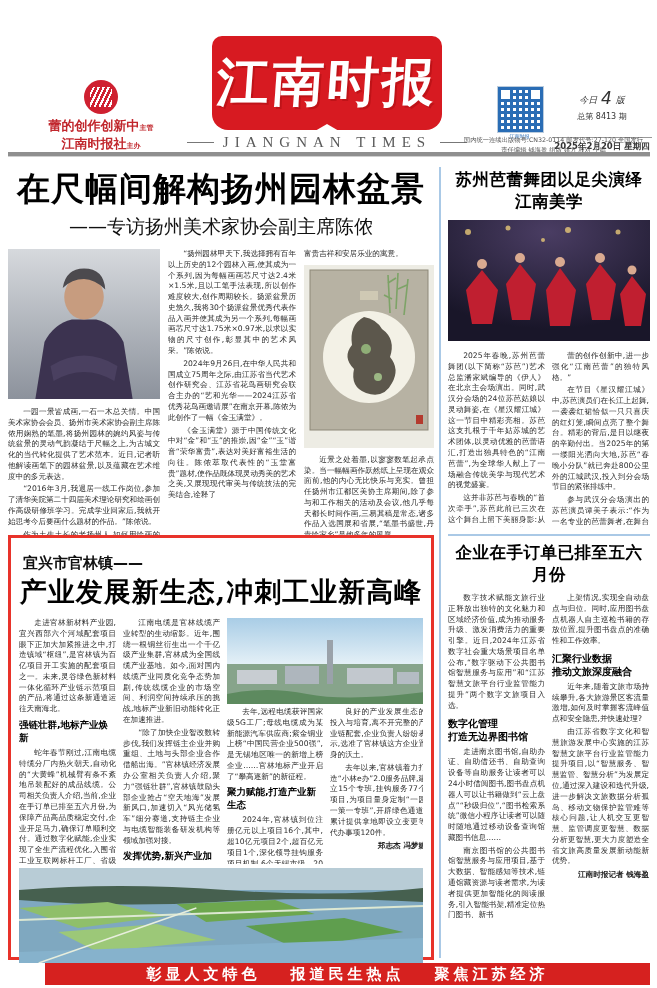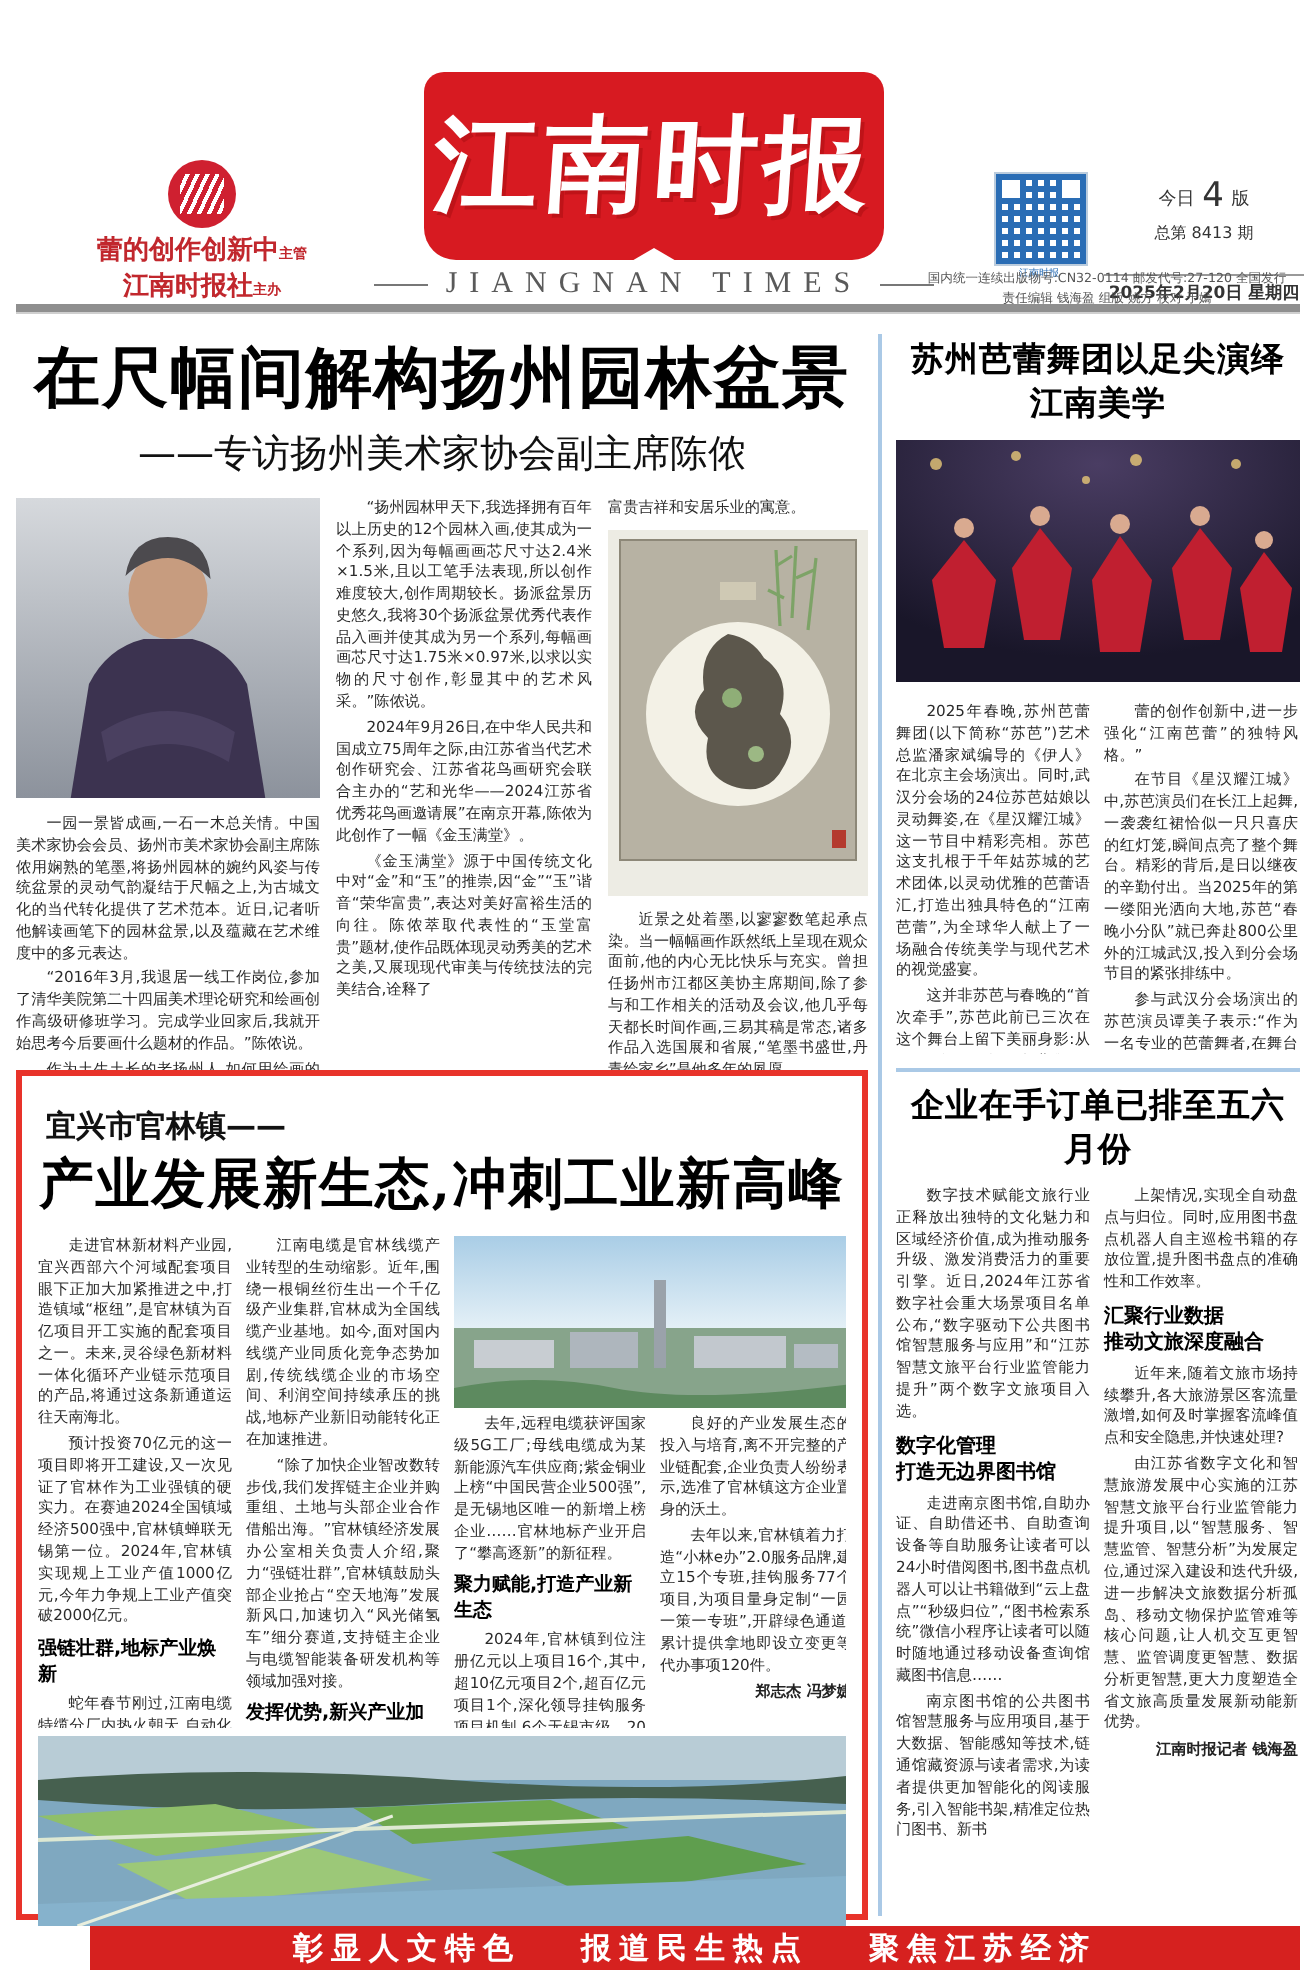--- a/index.html
+++ b/index.html
@@ -22,21 +22,21 @@
   .logo-en{position:absolute;left:178px;top:134px;width:298px;display:flex;align-items:center;
         color:#5a5a5a;font-family:"Liberation Serif",serif;font-size:15px;letter-spacing:6px;white-space:nowrap;}
   .logo-en::before,.logo-en::after{content:"";flex:1;border-top:1.5px solid #777;margin:0 9px;}
   .qr{position:absolute;left:497px;top:86px;width:45px;height:45px;background:#fff;border:1px solid #bcd;
         background-image:repeating-linear-gradient(0deg,#2a6db5 0 3px,transparent 3px 6px),
         repeating-linear-gradient(90deg,#2a6db5 0 3px,#fff 3px 6px);}
   .qr::before,.qr::after{content:"";position:absolute;width:9px;height:9px;border:2.5px solid #2a6db5;background:#fff;}
   .qr::before{left:1px;top:1px;} .qr::after{right:1px;top:1px;}
   .qr-caption{position:absolute;left:497px;top:133px;width:45px;text-align:center;font-size:5px;color:#2a6db5;}
   .issue-info{position:absolute;left:552px;top:88px;width:100px;text-align:center;color:#333;}
-  .edition{font-size:9px;}
+  .edition{font-size:9px;font-style:italic;}
   .edition b{font-size:17px;font-weight:normal;vertical-align:-1px;padding:0 1px;}
   .issue-no{font-size:8px;margin-top:3px;padding-bottom:15px;border-bottom:1px solid #999;}
   .pub-date{font-size:8.5px;margin-top:3px;font-weight:bold;}
   .pub-lines{position:absolute;left:450px;top:135px;width:207px;text-align:center;
         font-size:6.3px;color:#555;line-height:1.6;}
   .mast-rule{position:absolute;left:8px;right:7px;top:152px;height:4px;background:#8f8f8f;border-bottom:1px solid #cfcfcf;}
   
   .content{position:absolute;top:163px;left:8px;right:7px;bottom:26px;}
   .vdiv{position:absolute;left:431px;top:4px;bottom:4px;width:2px;background:#aac9e6;}
   .left-col{position:absolute;left:0;top:0;width:426px;}
@@ -174,21 +174,20 @@
           </div>
         </div>
       </div>
 
       <div class="industry">
         <div class="ind-kicker">宜兴市官林镇——</div>
         <div class="ind-headline">产业发展新生态,冲刺工业新高峰</div>
         <div class="ind-body">
           <div class="ind-c">
             <p class="body">走进官林新材料产业园,宜兴西部六个河域配套项目眼下正加大加紧推进之中,打造镇域“枢纽”,是官林镇为百亿项目开工实施的配套项目之一。未来,灵谷绿色新材料一体化循环产业链示范项目的产品,将通过这条新通道运往天南海北。</p>
-            <p class="body">预计投资70亿元的这一项目即将开工建设,又一次见证了官林作为工业强镇的硬实力。在赛迪2024全国镇域经济500强中,官林镇蝉联无锡第一位。2024年,官林镇实现规上工业产值1000亿元,今年力争规上工业产值突破2000亿元。</p>
             <div class="ind-sub">强链壮群,地标产业焕新</div>
             <p class="body">蛇年春节刚过,江南电缆特缆分厂内热火朝天,自动化的“大黄蜂”机械臂有条不紊地吊装配好的成品线缆。公司相关负责人介绍,当前,企业在手订单已排至五六月份,为保障产品高品质稳定交付,企业开足马力,确保订单顺利交付。通过数字化赋能,企业实现了全生产流程优化,入围省工业互联网标杆工厂、省级智能制造示范工厂。</p>
           </div>
           <div class="ind-c">
             <p class="body">江南电缆是官林线缆产业转型的生动缩影。近年,围绕一根铜丝衍生出一个千亿级产业集群,官林成为全国线缆产业基地。如今,面对国内线缆产业同质化竞争态势加剧,传统线缆企业的市场空间、利润空间持续承压的挑战,地标产业新旧动能转化正在加速推进。</p>
             <p class="body">“除了加快企业智改数转步伐,我们发挥链主企业并购重组、土地与头部企业合作借船出海。”官林镇经济发展办公室相关负责人介绍,聚力“强链壮群”,官林镇鼓励头部企业抢占“空天地海”发展新风口,加速切入“风光储氢车”细分赛道,支持链主企业与电缆智能装备研发机构等领域加强对接。</p>
             <div class="ind-sub">发挥优势,新兴产业加速跑</div>
 
           </div>
           <div class="ind-right">

